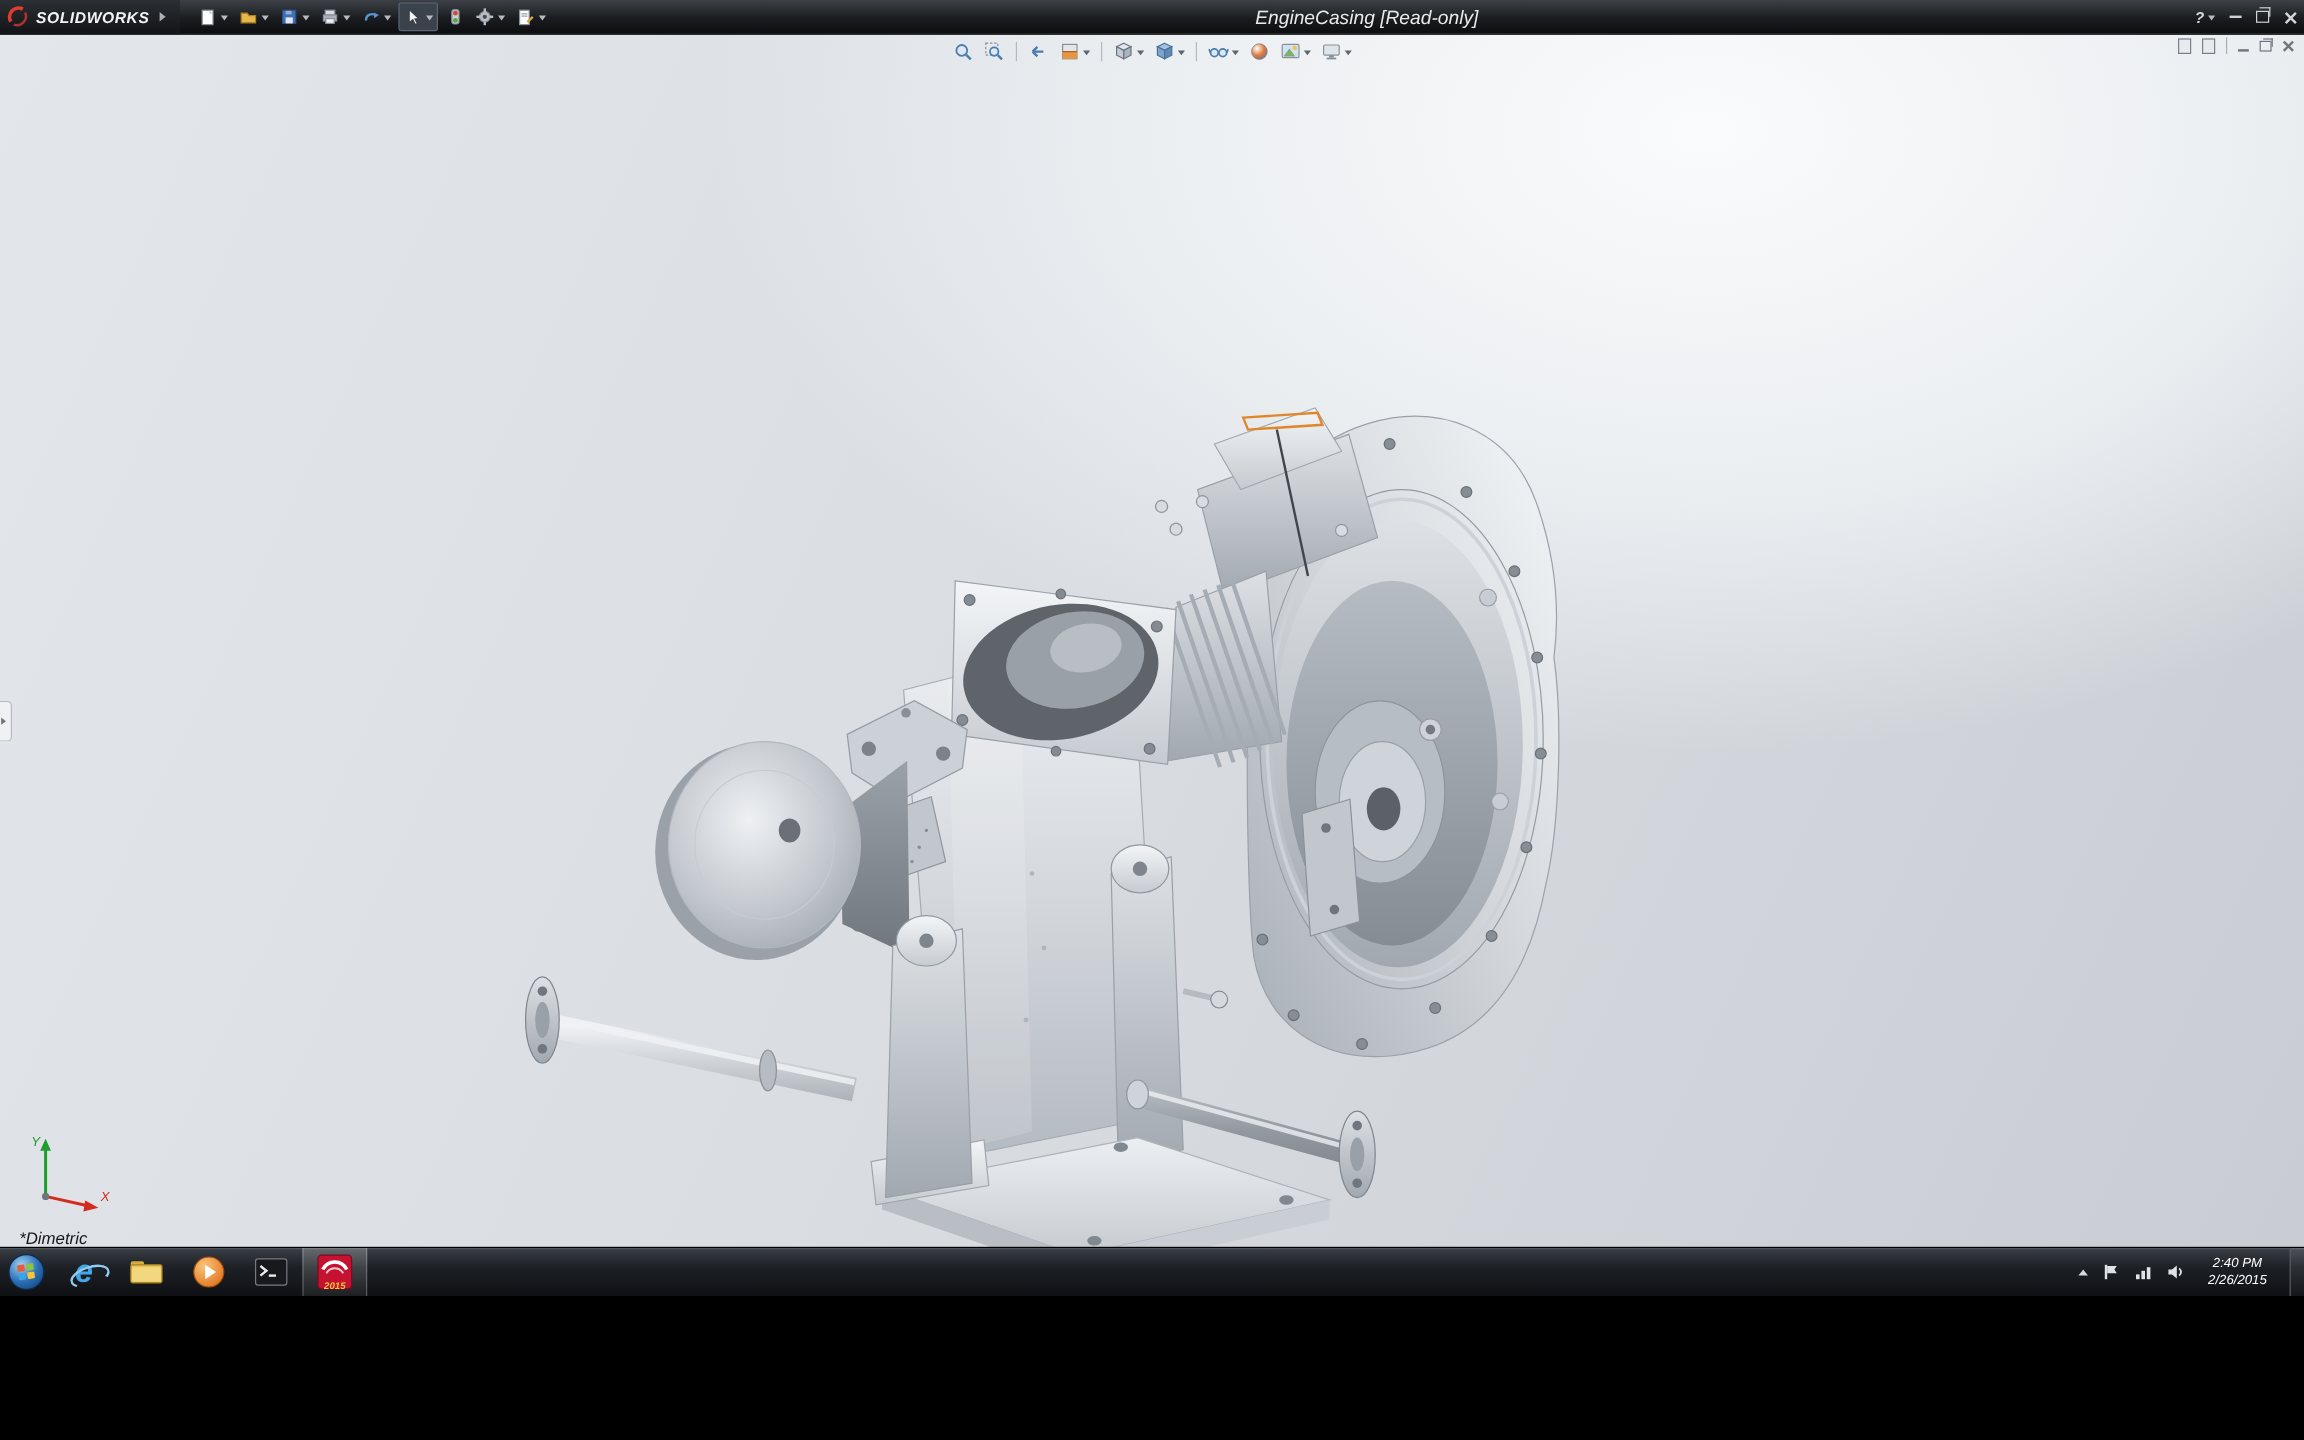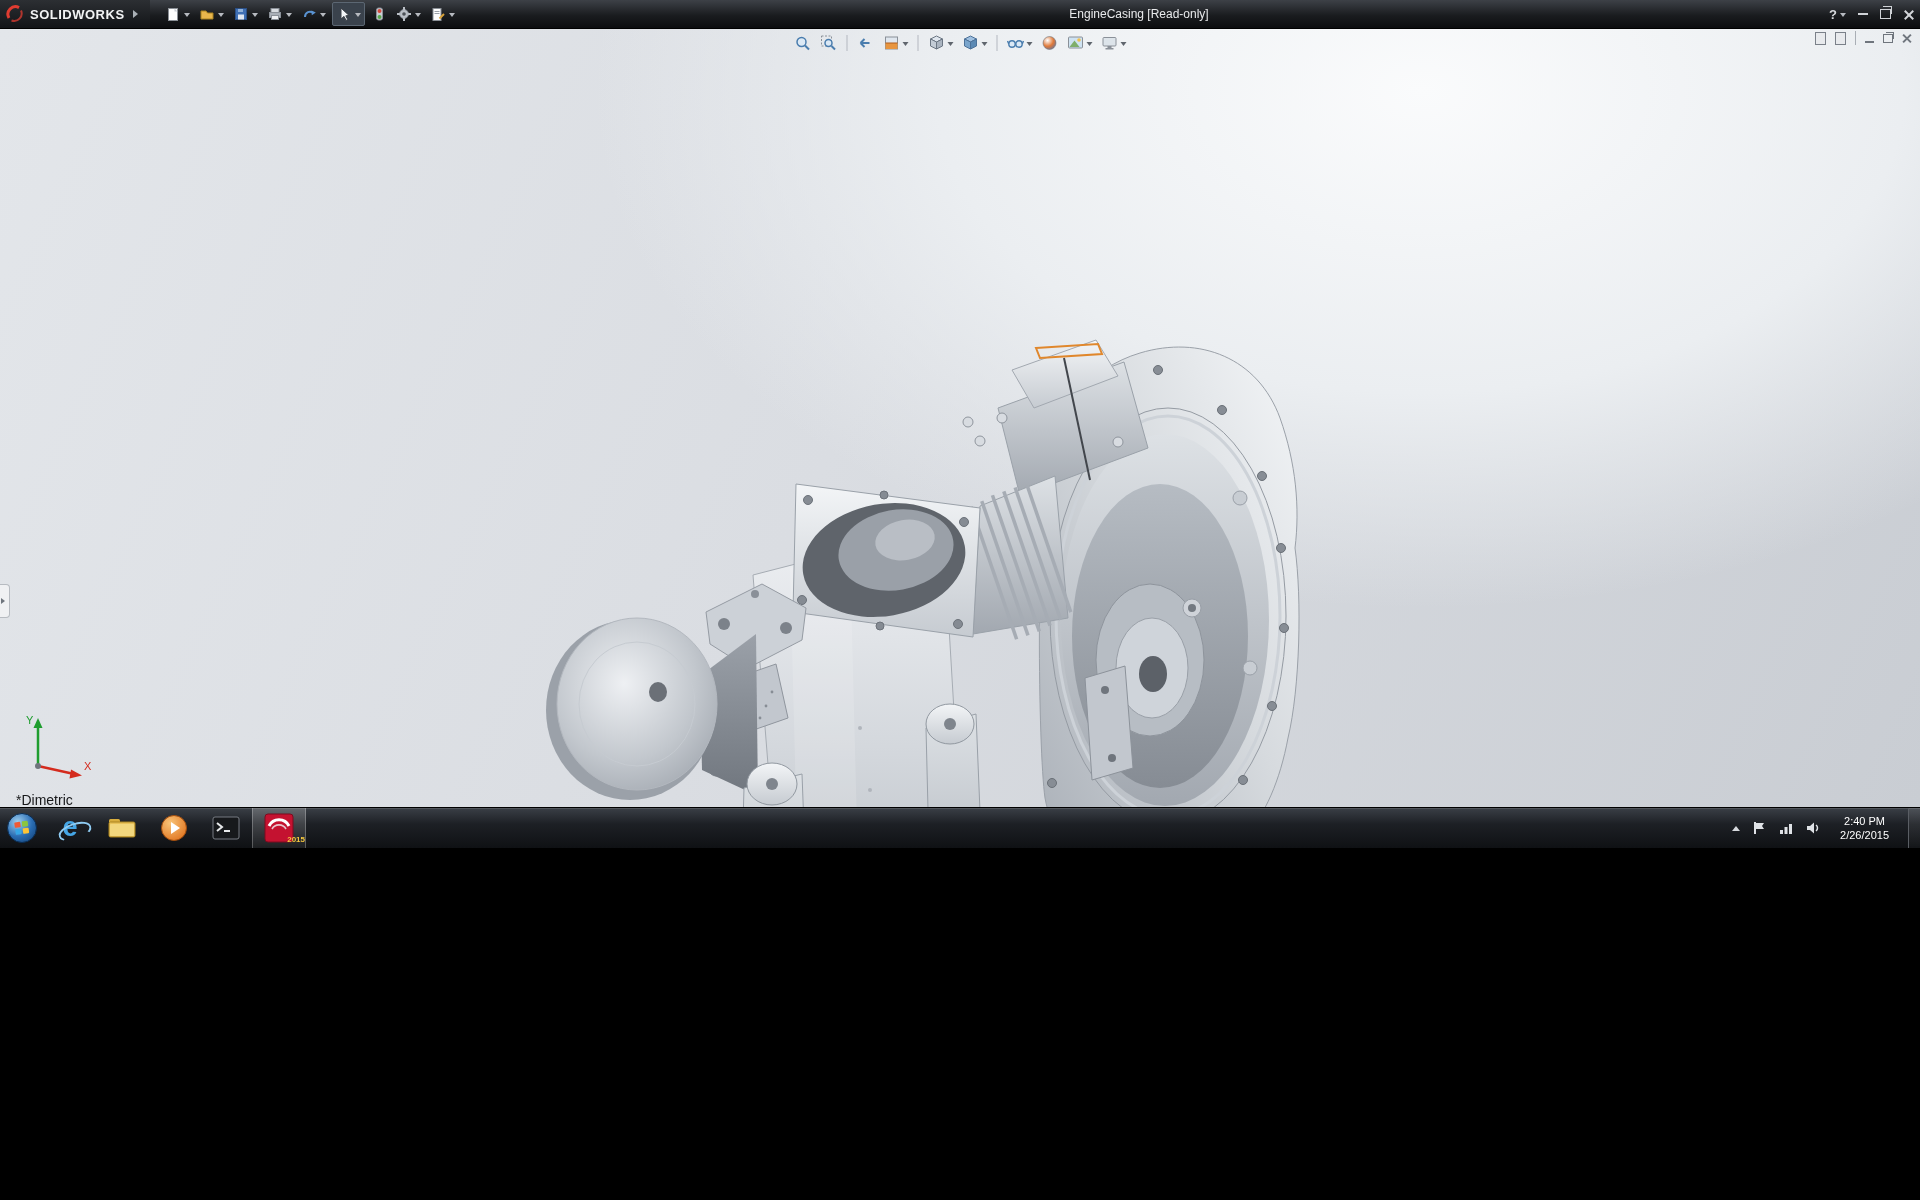--- a/index.html
+++ b/index.html
@@ -1,32 +1,32 @@
 <!DOCTYPE html>
 <html><head>
 <meta charset="utf-8">
 <style>
   html,body{margin:0;padding:0;background:#000;}
-  #app{position:relative;width:1920px;height:848px;overflow:hidden;
-       font-family:"Liberation Sans",sans-serif;-webkit-font-smoothing:antialiased;}
+  #app{position:relative;width:1920px;height:1080px;overflow:hidden;
+       font-family:"Liberation Sans",sans-serif;font-style:italic;-webkit-font-smoothing:antialiased;}
 
   
   .titlebar{position:absolute;top:0;left:0;right:0;height:28px;z-index:40;
     background:linear-gradient(#3d4147,#1a1c1f 55%,#0c0d0f);
     display:flex;align-items:center;color:#e6e7e9;border-bottom:1px solid #000;}
   .sw-logo{display:flex;align-items:center;gap:6px;height:100%;padding:0 8px 0 6px;
     background:linear-gradient(#2c2f33,#121417);}
   .sw-logo-text{font-size:13px;font-weight:bold;letter-spacing:.5px;color:#f2f3f4;}
   .logo-expander{width:0;height:0;border:4px solid transparent;border-left:5px solid #aab0b6;margin-left:2px;}
   .main-toolbar{display:flex;align-items:center;gap:3px;margin-left:12px;}
   .tb-btn{display:flex;align-items:center;height:22px;padding:0 3px;border-radius:2px;}
   .tb-btn.pressed{background:#3a424c;border:1px solid #5c6773;}
   .tb-caret{width:0;height:0;border:3px solid transparent;border-top:4px solid #b7bac0;margin:5px 0 0 3px;}
   .doc-title{position:absolute;left:1139px;transform:translateX(-50%);top:7px;
-    font-size:12px;color:#e8e9eb;white-space:nowrap;}
+    font-size:16px;color:#e8e9eb;white-space:nowrap;}
   .win-controls{position:absolute;right:6px;top:0;height:28px;display:flex;align-items:center;gap:12px;}
   .help-q{font-size:13px;color:#d7d9dc;font-weight:bold;}
   .wc-min{width:10px;height:2px;background:#cfd2d6;}
   .wc-restore{width:9px;height:8px;border:1px solid #cfd2d6;position:relative;}
   .wc-restore::after{content:"";position:absolute;left:2px;top:-4px;width:8px;height:7px;border:1px solid #cfd2d6;border-bottom:none;border-left:none;}
   .wc-close{position:relative;width:11px;height:11px;}
   .wc-close::before,.wc-close::after{content:"";position:absolute;left:5px;top:0;width:2px;height:12px;background:#d4d6da;}
   .wc-close::before{transform:rotate(45deg);}  .wc-close::after{transform:rotate(-45deg);}
 
   
@@ -69,21 +69,21 @@
     background:linear-gradient(#3a3f46,#1d2025 40%,#0f1114);
     border-top:1px solid #000;box-shadow:inset 0 1px 0 rgba(255,255,255,.12);
     display:flex;align-items:center;}
   .start-btn{width:44px;height:40px;display:flex;align-items:center;justify-content:center;}
   .task-btn{width:52px;height:40px;display:flex;align-items:center;justify-content:center;position:relative;}
   .task-btn.active{background:linear-gradient(rgba(255,255,255,.22),rgba(255,255,255,.06));
     border-left:1px solid rgba(255,255,255,.25);border-right:1px solid rgba(255,255,255,.25);}
   .ie-e{position:relative;color:#45a6e6;font-size:27px;font-weight:bold;line-height:1;top:-1px;}
   .ie-ring{position:absolute;left:-4px;top:9px;width:30px;height:13px;border:2px solid #8fcbf2;
     border-radius:50%;border-bottom-color:transparent;transform:rotate(-18deg);}
-  .sw-badge{position:absolute;bottom:4px;left:0;right:0;text-align:right;
+  .sw-badge{position:absolute;bottom:4px;left:0;right:0;text-align:center;
     font-size:8px;font-weight:bold;color:#f6c83e;}
   .tray{margin-left:auto;display:flex;align-items:center;gap:11px;height:100%;}
   .tray-caret{width:0;height:0;border:4px solid transparent;border-bottom:5px solid #d6d9dd;margin-bottom:3px;}
   .clock{color:#fff;font-size:11px;text-align:center;line-height:1.3;padding:0 8px;}
   .show-desktop{width:11px;height:40px;border-left:1px solid #5a5e64;
     background:linear-gradient(rgba(255,255,255,.10),rgba(255,255,255,.02));}
 </style>
 </head>
 <body>
 

